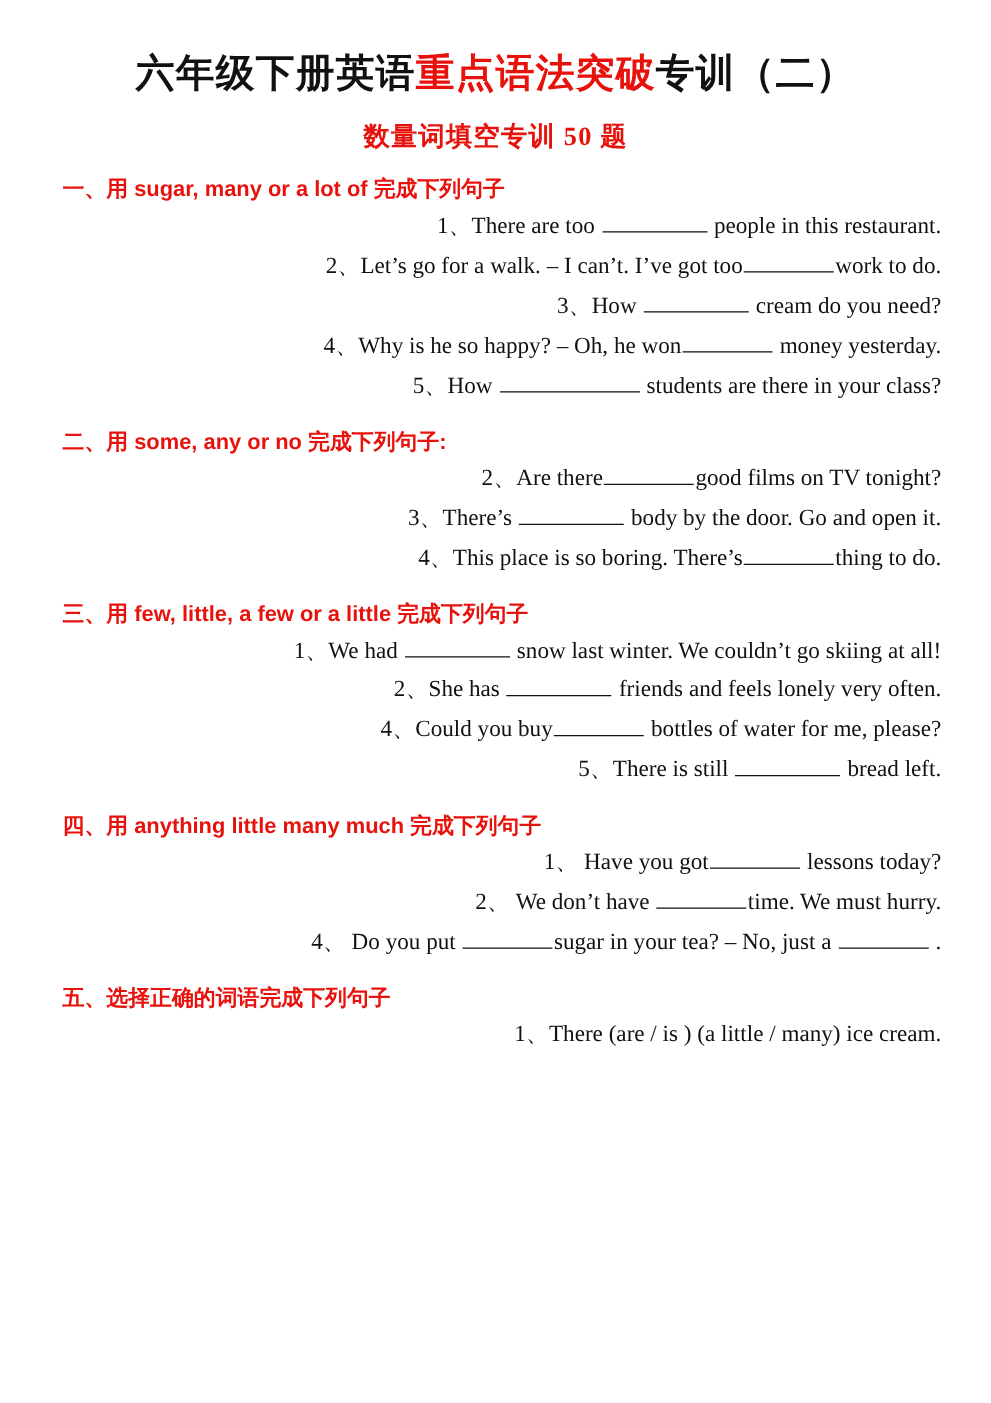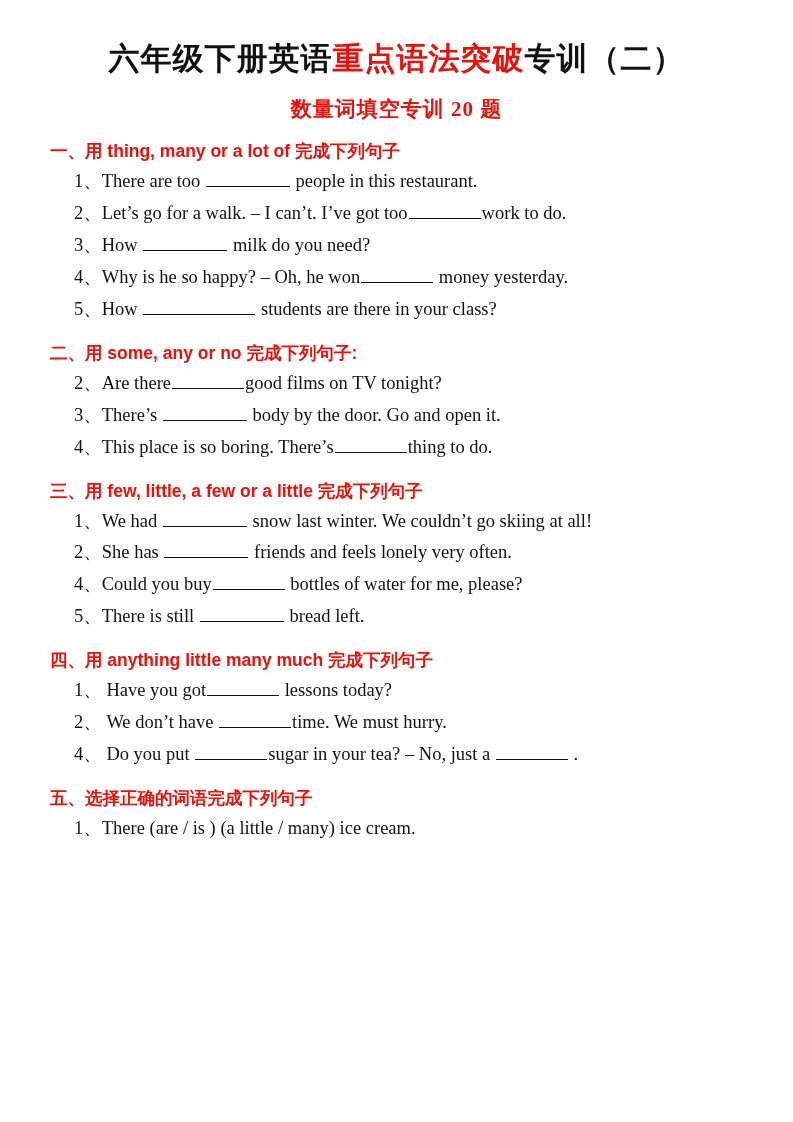--- a/index.html
+++ b/index.html
@@ -53,20 +53,21 @@
     letter-spacing: 0px;
   }
   
   .q {
     font-size: 18.5px;
     line-height: 1.62;
     margin: 0 0 2px 34px;
     font-family: "Liberation Serif", serif;
     color: #111111;
     white-space: normal;
+    text-align: right;
   }
   .q .num {
     letter-spacing: 0px;
   }
   .blank {
     display: inline-block;
     border-bottom: 1px solid #111111;
     vertical-align: baseline;
     height: 0.95em;
     margin: 0 1px;
@@ -77,31 +78,31 @@
 </style>
 </head>
 <body>
 
 <div class="page">
 
   <h1 class="main-title">
     <span>六年级下册英语</span><span class="red">重点语法突破</span><span>专训（二）</span>
   </h1>
 
-  <h2 class="sub-title">数量词填空专训 20 题</h2>
+  <h2 class="sub-title">数量词填空专训 50 题</h2>
 
-  <div class="section-head">一、用 thing, many or a lot of 完成下列句子</div>
+  <div class="section-head">一、用 sugar, many or a lot of 完成下列句子</div>
   <p class="q">
     <span class="num">1、</span><span>There are too </span><span class="blank b-l"></span><span> people in this restaurant.</span>
   </p>
   <p class="q">
     <span class="num">2、</span><span>Let’s go for a walk. – I can’t. I’ve got too</span><span class="blank b-m"></span><span>work to do.</span>
   </p>
   <p class="q">
-    <span class="num">3、</span><span>How </span><span class="blank b-l"></span><span> milk do you need?</span>
+    <span class="num">3、</span><span>How </span><span class="blank b-l"></span><span> cream do you need?</span>
   </p>
   <p class="q">
     <span class="num">4、</span><span>Why is he so happy? – Oh, he won</span><span class="blank b-m"></span><span> money yesterday.</span>
   </p>
   <p class="q">
     <span class="num">5、</span><span>How </span><span class="blank b-xl"></span><span> students are there in your class?</span>
   </p>
 
   <div class="section-head">二、用 some, any or no 完成下列句子:</div>
   <p class="q">

